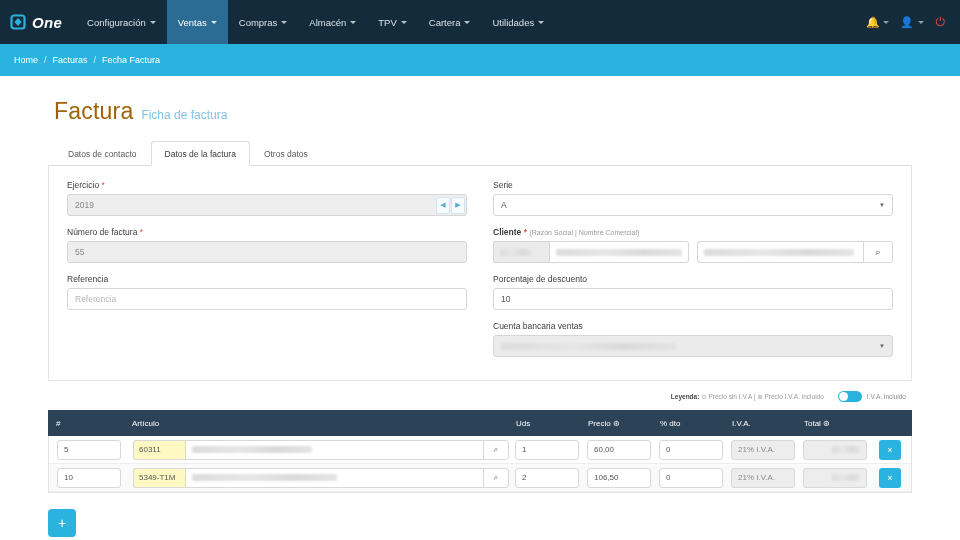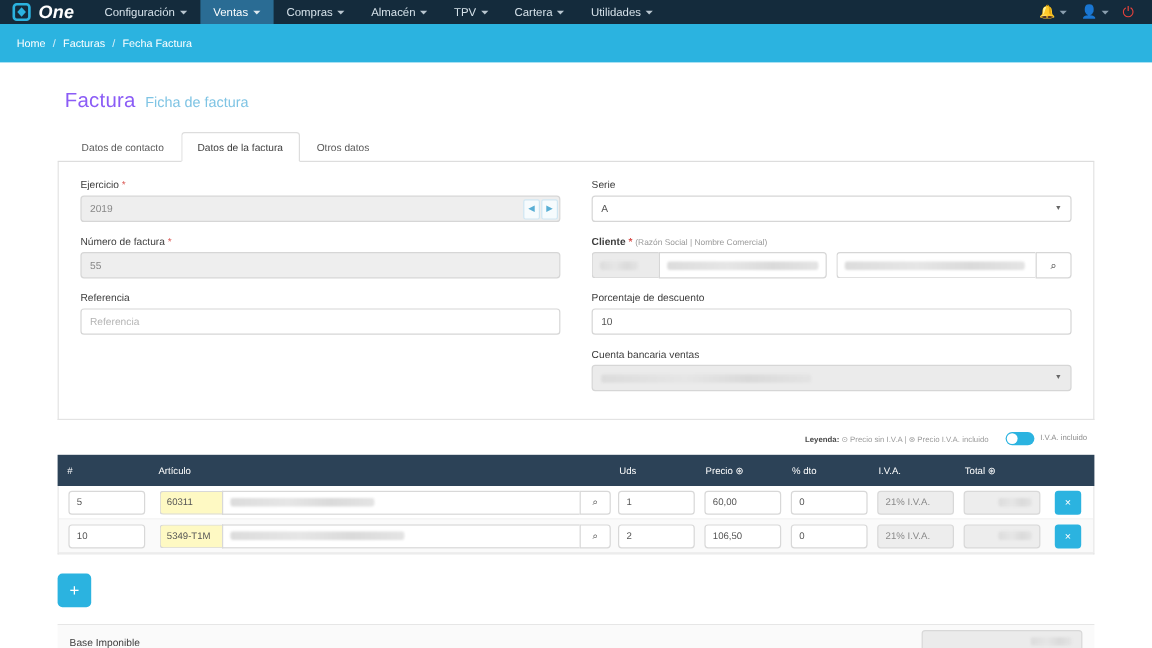--- a/index.html
+++ b/index.html
@@ -6,21 +6,21 @@
   html, body {
     width: 960px; height: 540px;
     font-family: "Liberation Sans", sans-serif;
     background: #ffffff;
     overflow: hidden;
   }
   .page { width: 960px; height: 540px; position: relative; background:#fff; }
 
   
   .navbar {
-    height: 20px; background: #142b3c;
+    height: 44px; background: #142b3c;
     display: flex; align-items: stretch;
     position: relative;
   }
   .brand {
     display: flex; align-items: center; gap: 6px;
     padding: 0 14px 0 10px;
   }
   .brand-mark { width: 16px; height: 16px; position: relative; }
   .brand-text {
     color: #ffffff; font-size: 15px; font-weight: bold;
@@ -56,21 +56,21 @@
     height: 22px; background: #2bb3e0;
     display: flex; align-items: center;
     padding: 16px 14px; gap: 6px;
   }
   .crumb { color: #ffffff; font-size: 9px; cursor: pointer; }
   .crumb-sep { color: #d9f0fa; font-size: 9px; }
 
   
   .content { padding: 0 48px; }
   .title-row { padding: 22px 0 10px 6px; display: flex; align-items: baseline; gap: 8px; }
-  .title-main { font-size: 17px; color: #8b5cf6; font-weight: normal; letter-spacing: .2px; }
+  .title-main { font-size: 23px; color: #a16207; font-weight: normal; letter-spacing: .2px; }
   .title-sub { font-size: 12px; color: #7fc4e4; }
 
   
   .tabs {
     display: flex; align-items: flex-end;
     border-bottom: 1px solid #dddddd;
     padding-left: 6px; margin-top: 6px;
   }
   .tab {
     font-size: 8.5px; color: #5a5a5a; padding: 7px 13px 6px;

